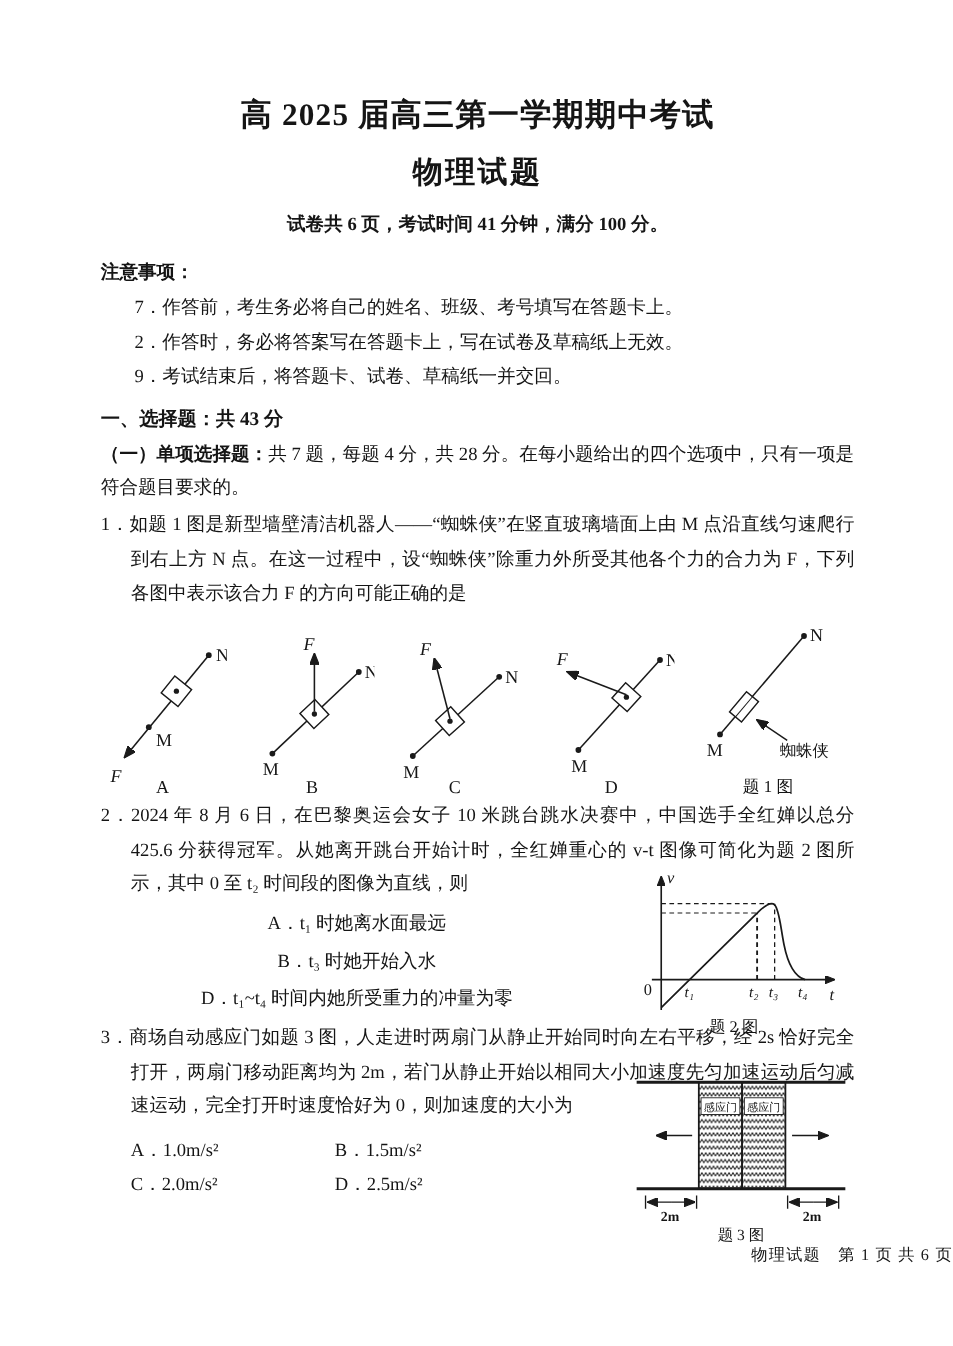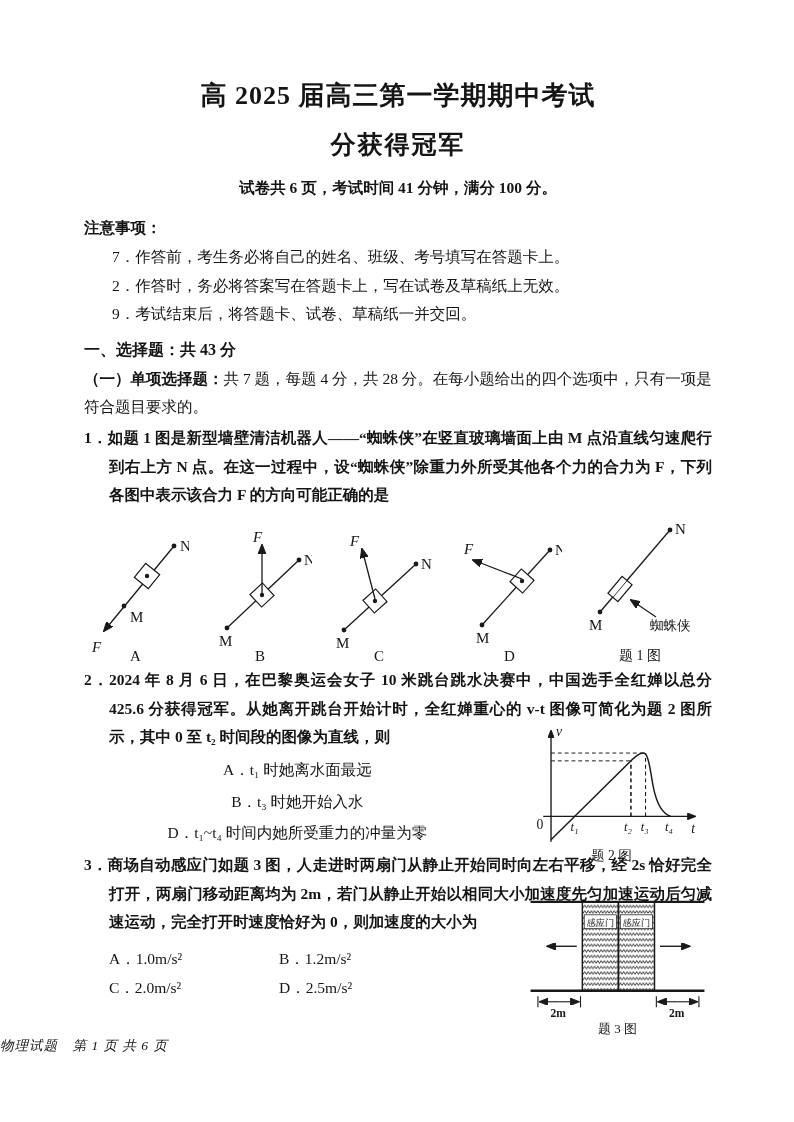--- a/index.html
+++ b/index.html
@@ -17,41 +17,41 @@
     line-height:1.85;
   }
   .title1{font-size:26px;font-weight:bold;text-align:center;line-height:1.25;letter-spacing:1px;}
   .title2{font-size:25px;font-weight:bold;text-align:center;margin-top:16px;line-height:1.25;letter-spacing:2px;}
   .exam-info{font-size:15.5px;font-weight:bold;text-align:center;margin-top:14px;}
   .notice-head{font-weight:bold;margin-top:12px;}
   .notice-item{padding-left:28px;}
   .sec-head{font-weight:bold;margin-top:6px;font-size:16px;}
   .sub-head{margin-top:0;}
   .sub-head .b{font-weight:bold;}
-  .qpara{margin:2px 0 0 0;padding-left:25px;text-indent:-25px;text-align:justify;font-weight:bold;}
+  .qpara{margin:2px 0 0 0;padding-left:25px;text-indent:-25px;text-align:justify;}
   .qblock{position:relative;}
   .fig-row{display:flex;justify-content:space-between;align-items:flex-end;margin:4px 0 2px 0;}
   .options{width:60%;padding-left:25px;margin-top:4px;text-align:center;}
   .options .opt{margin:3px 0;}
   .opt-grid{display:grid;grid-template-columns:170px 170px;padding-left:25px;margin-top:8px;width:380px;}
   .fig-abs{position:absolute;}
-  .footer{position:absolute;top:1034px;left:0;width:100%;text-align:left;font-size:13.5px;letter-spacing:1px;font-style:italic;}
+  .footer{position:absolute;top:1034px;left:0;width:100%;text-align:right;font-size:13.5px;letter-spacing:1px;}
   svg{display:block;}
   svg text{font-family:"Liberation Serif","DejaVu Serif",serif;fill:#151515;}
   svg .var{font-style:italic;}
   svg .cjk{font-style:normal;}
   svg line,svg path{stroke:#1a1a1a;}
 </style>
 </head>
 <body>
 
 <div class="page">
 
   <div class="title1">高 2025 届高三第一学期期中考试</div>
-  <div class="title2">分获得冠军</div>
+  <div class="title2">物理试题</div>
   <div class="exam-info">试卷共 6 页，考试时间 41 分钟，满分 100 分。</div>
 
   <div class="notice-head">注意事项：</div>
   <div class="notice-item">7．作答前，考生务必将自己的姓名、班级、考号填写在答题卡上。</div>
   <div class="notice-item">2．作答时，务必将答案写在答题卡上，写在试卷及草稿纸上无效。</div>
   <div class="notice-item">9．考试结束后，将答题卡、试卷、草稿纸一并交回。</div>
 
   <div class="sec-head">一、选择题：共 43 分</div>
   <div class="sub-head"><span class="b">（一）单项选择题：</span><span>共 7 题，每题 4 分，共 28 分。在每小题给出的四个选项中，只有一项是符合题目要求的。</span></div>
 
@@ -198,21 +198,21 @@
         <text class="cjk" x="100" y="145" font-size="14" text-anchor="middle">题 2 图</text>
       </svg>
     </div>
   </div>
 
   <div class="qblock">
     <p class="qpara"><span>3．</span><span>商场自动感应门如题 3 图，人走进时两扇门从静止开始同时向左右平移，经 2s 恰好完全打开，两扇门移动距离均为 2m，若门从静止开始以相同大小加速度先匀加速运动后匀减速运动，完全打开时速度恰好为 0，则加速度的大小为</span></p>
 
     <div class="opt-grid">
       <div class="opt">A．1.0m/s²</div>
-      <div class="opt">B．1.2m/s²</div>
+      <div class="opt">B．1.5m/s²</div>
       <div class="opt">C．2.0m/s²</div>
       <div class="opt">D．2.5m/s²</div>
     </div>
 
     <div class="fig-abs" style="right:2px;top:36px;">
       <svg width="185" height="150" viewBox="0 0 200 162">
         <defs>
           <pattern id="zz" width="7" height="6" patternUnits="userSpaceOnUse">
             <path d="M0,4.5 L1.75,1.5 L3.5,4.5 L5.25,1.5 L7,4.5" fill="none" stroke="#333" stroke-width="0.9"></path>
           </pattern>

